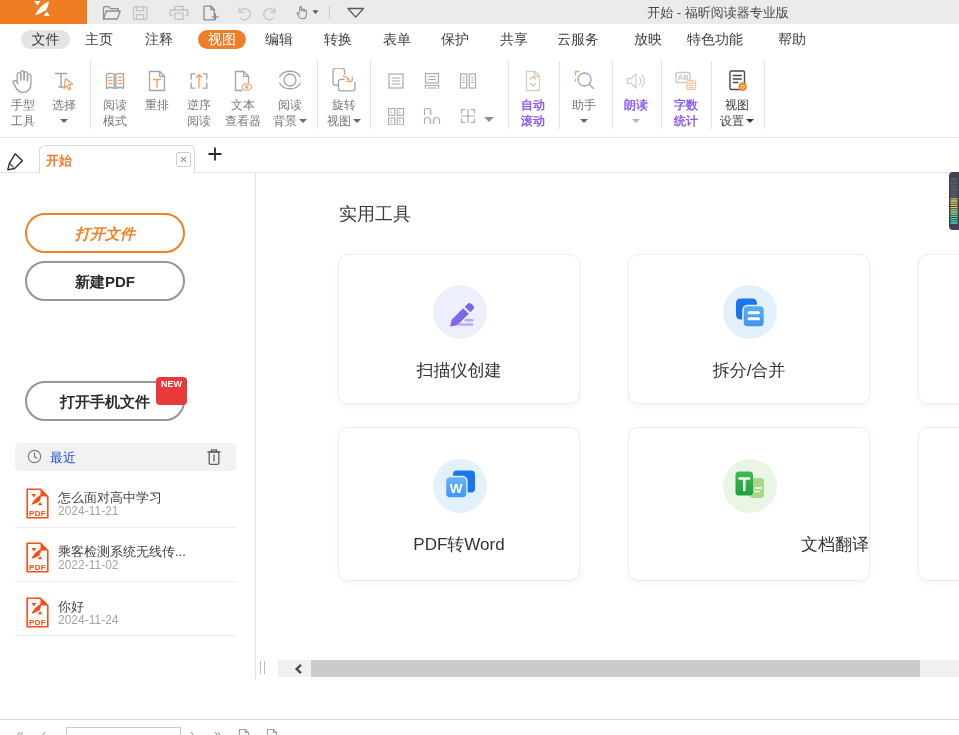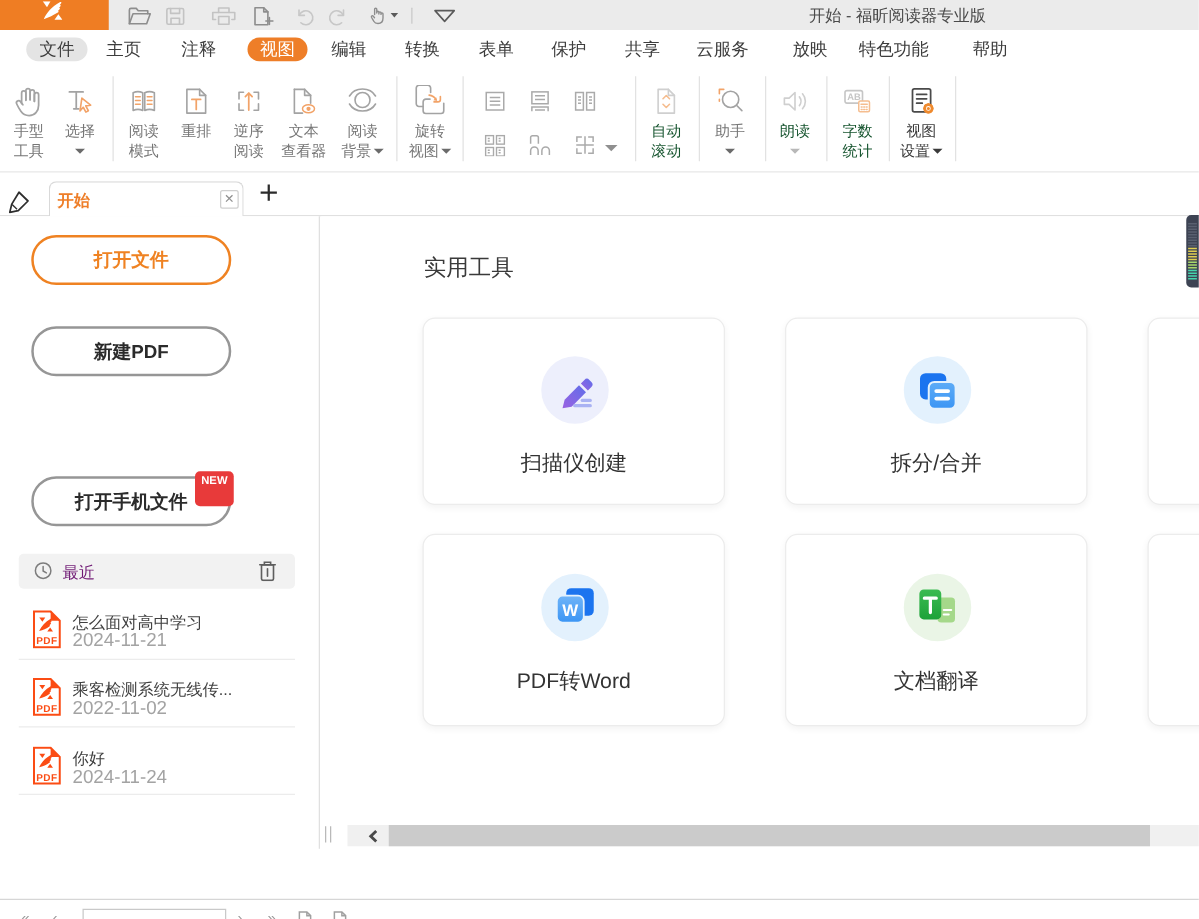--- a/index.html
+++ b/index.html
@@ -16,21 +16,21 @@
 .mi{position:absolute;top:6px;height:19px;line-height:19px;font-size:14px;color:#3d3d3d;}
 .mi.pill{background:#e4e4e4;border-radius:10px;text-align:center;color:#3d3d3d;}
 .mi.sel{background:#ee7e28;border-radius:10px;text-align:center;color:#fff;}
 
 #ribbon{position:absolute;left:0;top:53px;width:959px;height:85px;background:#fff;
   border-bottom:1px solid #e7e7e7;}
 .rsep{position:absolute;top:8px;height:68px;width:1px;background:#e2e2e2;}
 .rbtn{position:absolute;top:15px;text-align:center;}
 .rbtn svg{display:block;margin:0 auto;}
 .rlab{font-size:12px;line-height:16px;color:#767676;margin-top:3px;white-space:nowrap;}
-.rlab.dis{color:#14532d;}
+.rlab.dis{color:#8b5cf6;font-weight:bold;}
 .rlab.dark{color:#3a3a3a;}
 .caret{display:inline-block;width:0;height:0;border-left:4px solid transparent;
   border-right:4px solid transparent;border-top:4px solid #6b6b6b;vertical-align:2px;}
 .caret.dis{border-top-color:#b8b8b8;}
 .caret.dark{border-top-color:#3a3a3a;}
 
 #tabbar{position:absolute;left:0;top:139px;width:959px;height:34px;background:#fff;
   border-bottom:1px solid #e0e0e0;}
 #tab{position:absolute;left:39px;top:6px;width:156px;height:28px;background:#fff;
   border:1px solid #d9d9d9;border-bottom:none;border-radius:6px 6px 0 0;}
@@ -42,25 +42,25 @@
 #sidebar{position:absolute;left:0;top:173px;width:256px;height:506px;background:#fff;
   border-right:1px solid #e0e0e0;}
 .sbtn{position:absolute;left:25px;width:160px;height:40px;border-radius:20px;
   text-align:center;line-height:38px;font-size:15px;font-weight:bold;color:#2b2b2b;
   border:2px solid #969696;background:#fff;}
 .sbtn.orange{border-color:#ef8222;color:#ef8222;}
 #newbadge{position:absolute;left:156px;top:204px;width:31px;height:28px;background:#e83a3a;
   border-radius:4px;color:#fff;font-size:9px;font-weight:bold;text-align:center;line-height:14px;}
 #recentbar{position:absolute;left:15px;top:270px;width:221px;height:28px;background:#f2f2f2;
   border-radius:4px;}
-#recentbar .t{position:absolute;left:35px;top:6px;font-size:13px;color:#701a75;}
+#recentbar .t{position:absolute;left:35px;top:6px;font-size:13px;color:#1d4ed8;}
 .ritem{position:absolute;left:26px;}
 .ritem svg.pdfic{position:absolute;left:0;top:1px;}
 .ritem .nm{position:absolute;left:32px;top:2px;font-size:13px;color:#3f3f3f;white-space:nowrap;}
-.ritem .dt{position:absolute;left:32px;top:17px;font-size:15px;color:#a3a3a3;white-space:nowrap;}
+.ritem .dt{position:absolute;left:32px;top:17px;font-size:12px;color:#a3a3a3;white-space:nowrap;}
 .rsepline{position:absolute;left:15px;width:221px;height:1px;background:#ececec;}
 #grip{position:absolute;left:260px;top:661px;width:5px;height:13px;z-index:5;
   border-left:1px solid #b9b9b9;border-right:1px solid #b9b9b9;}
 
 #main{position:absolute;left:257px;top:173px;width:702px;height:546px;background:#fff;}
 #h1{position:absolute;left:82px;top:29px;font-size:18px;color:#3a3a3a;}
 .card{position:absolute;width:242px;height:150px;background:#fff;border:1px solid #ececec;
   border-radius:10px;box-shadow:0 2px 6px rgba(0,0,0,0.05);}
 .card .cir{position:absolute;left:94px;top:30px;width:54px;height:54px;border-radius:50%;}
 .card .lab{position:absolute;left:0;top:104px;width:100%;text-align:center;
@@ -335,21 +335,21 @@
   </svg>
   <div id="tab">
       <span class="name">开始</span>
       <span class="close">✕</span>
     </div>
   <svg id="plus" width="14" height="14" viewBox="0 0 14 14">
       <path d="M7 0.5v13M0.5 7h13" stroke="#2b2b2b" stroke-width="1.8"></path>
     </svg>
 </div>
 <div id="sidebar">
-  <div class="sbtn orange" style="top:15px;">打开文件</div>
+  <div class="sbtn orange" style="top:40px;font-style:italic;">打开文件</div>
   <div class="sbtn" style="top:88px;">新建PDF</div>
   <div class="sbtn" style="top:208px;">打开手机文件</div>
   <div id="newbadge">NEW</div>
   <div id="recentbar">
     <svg width="15" height="15" viewBox="0 0 15 15" style="position:absolute;left:12px;top:6px;" fill="none" stroke="#7d7d7d" stroke-width="1.2" stroke-linecap="round">
       <circle cx="7.5" cy="7.5" r="6.2"></circle>
       <path d="M7.5 4.2v3.6l2.6 1.5"></path>
     </svg>
     <span class="t">最近</span>
     <svg width="16" height="17" viewBox="0 0 16 17" style="position:absolute;right:14px;top:5px;" fill="none" stroke="#5f5f5f" stroke-width="1.3" stroke-linecap="round">
@@ -457,21 +457,21 @@
           <stop offset="0" stop-color="#3cbb52"></stop>
               <stop offset="1" stop-color="#1da239"></stop>
         </linearGradient>
           </defs>
         <rect x="27" y="19" width="14" height="20" rx="3" fill="#a5d88a"></rect>
         <path d="M32 29h6M32 32.5h4" stroke="#fff" stroke-width="1.6" stroke-linecap="round"></path>
         <rect x="12.5" y="12.5" width="17.5" height="24" rx="3.5" fill="url(#gg)"></rect>
         <path d="M16.5 19.5h9.5M21.3 19.5V31" stroke="#fff" stroke-width="2.6" stroke-linecap="round"></path>
       </svg>
     </div>
-    <div class="lab" style="top:105px;">文档翻译</div>
+    <div class="lab" style="top:105px;text-align:right;">文档翻译</div>
   </div>
   <div class="card" style="left:661px;top:254px;height:154px;border-radius:10px 0 0 10px;"></div>
 </div>
 <div id="eq">
   <svg width="10" height="58" viewBox="0 0 10 58">
     <g stroke="#596070" stroke-width="1.3">
       <path d="M1.5 7h7M1.5 9.2h7M1.5 11.4h7M1.5 13.6h7M1.5 15.8h7M1.5 18h7M1.5 20.2h7M1.5 22.4h7M1.5 24.6h7"></path>
     </g>
     <g stroke="#e0cf52" stroke-width="1.3">
       <path d="M1.5 26.8h7M1.5 29h7M1.5 31.2h7M1.5 33.4h7M1.5 35.6h7"></path>

